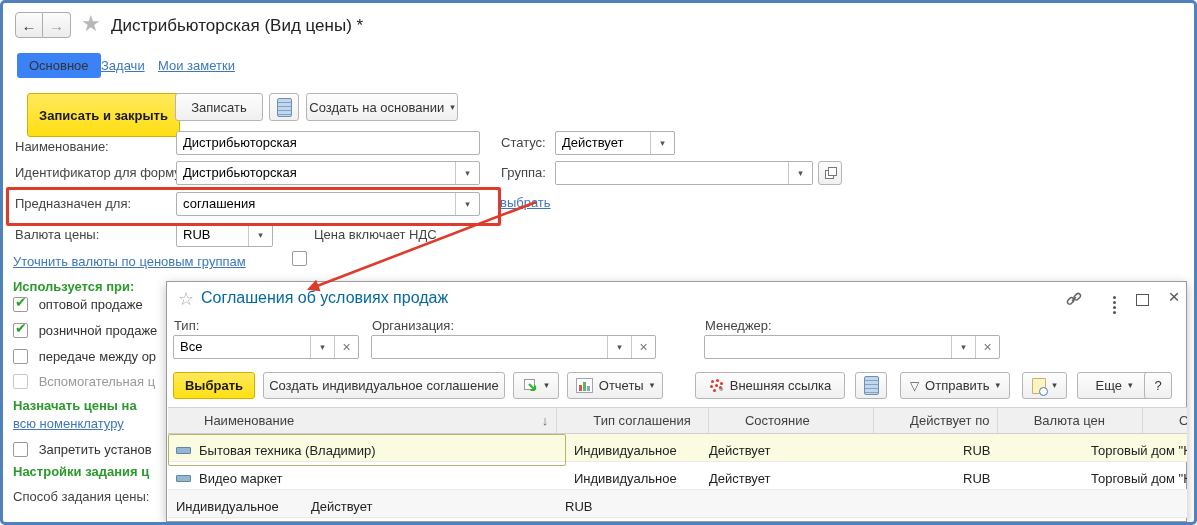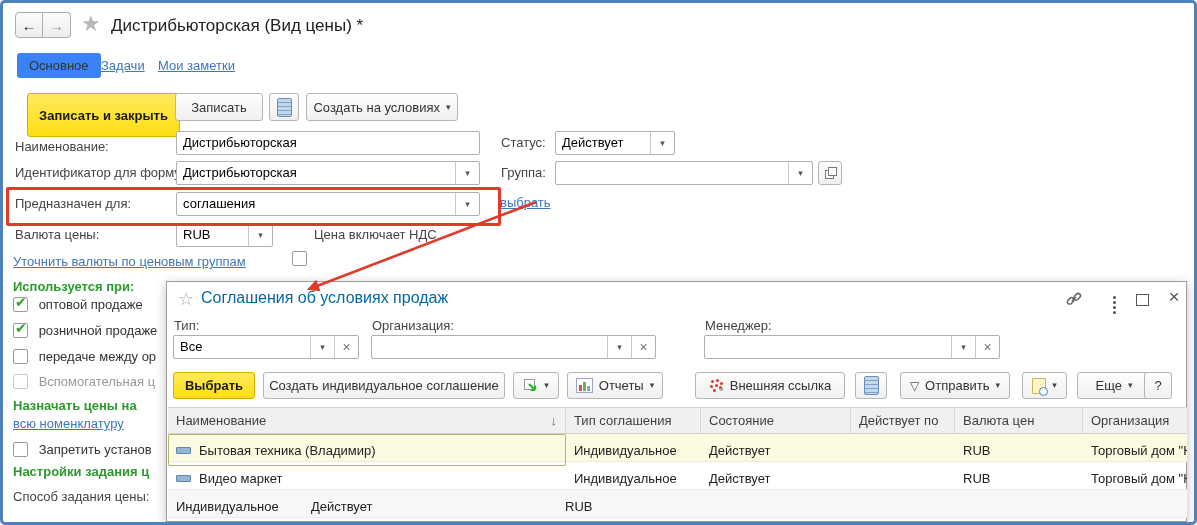--- a/index.html
+++ b/index.html
@@ -27,21 +27,21 @@
   .tab-active{background:#3b82f6;border-radius:3px;padding:5px 12px;color:#333;}
   .stack-ic{width:13px;height:17px;border:1px solid #6c8fb5;border-radius:2px;background:repeating-linear-gradient(180deg,#c3d7ec 0 3px,#7fa3c8 3px 4px);}
   
   .dialog{position:absolute;left:163px;top:278px;width:1021px;height:241px;background:#fff;border:1px solid #9c9c9c;box-shadow:0 3px 10px rgba(0,0,0,.25);z-index:5;box-sizing:border-box;}
   .dlg-title{position:absolute;left:34px;top:7px;font-size:16px;color:#0369a1;white-space:nowrap;}
   .wctl{position:absolute;top:8px;width:22px;height:18px;display:flex;align-items:center;justify-content:center;color:#555;}
   .kebab{width:3px;height:3px;border-radius:50%;background:#555;box-shadow:0 5px 0 #555,0 10px 0 #555,0 -5px 0 #555;}
   .maxbox{width:11px;height:10px;border:1.5px solid #555;}
   
   .thead{position:absolute;left:1px;top:125px;width:1019px;height:27px;display:flex;background:#f0f0f0;border-top:1px solid #d2d2d2;border-bottom:1px solid #cfcfcf;box-sizing:border-box;color:#3f3f3f;}
-  .th{line-height:25px;padding:0 8px;border-right:1px solid #d8d8d8;box-sizing:border-box;display:flex;align-items:center;white-space:nowrap;overflow:hidden;}
+  .th{line-height:25px;padding:0 8px;border-right:1px solid #d8d8d8;box-sizing:border-box;display:flex;align-items:center;white-space:nowrap;overflow:hidden;margin-left:28px;}
   .trow{position:absolute;left:1px;width:1019px;height:28px;display:flex;border-bottom:1px solid #ebebeb;box-sizing:border-box;color:#222;}
   .td{line-height:27px;padding:16px 8px;box-sizing:border-box;white-space:nowrap;overflow:hidden;display:flex;align-items:center;gap:8px;}
   .c1{width:398px;}.c2{width:135px;}.c3{width:150px;}.c4{width:104px;}.c5{width:128px;}.c6{flex:1;}
   .trow.sel{background:#fbfbe2;}
   .trow.sel .c1{box-shadow:inset 0 0 0 1px #b5b56e;border-radius:2px;}
   .trow.alt{background:#f7f7f7;}
   .dash-ic{display:inline-block;width:13px;height:5px;background:#94b7d1;border:1px solid #5f87a8;border-radius:1px;flex:none;}
   
   .rep-ic{width:15px;height:13px;border:1px solid #9aa7b8;background:#fff;position:relative;flex:none;}
   .rep-ic i{position:absolute;bottom:1px;width:3px;}
@@ -82,21 +82,21 @@
   <div class="abs lnk" style="left:98px;top:55px;">Задачи</div>
   <div class="abs lnk" style="left:155px;top:55px;">Мои заметки</div>
 
   
   <div class="abs btn btn-yellow" style="left:24px;top:90px;width:153px;height:44px;">Записать и закрыть</div>
   <div class="abs btn" style="left:172px;top:90px;width:88px;height:28px;">Записать</div>
   <div class="abs btn" style="left:266px;top:90px;width:30px;height:28px;">
       <span class="stack-ic"></span>
     </div>
   <div class="abs btn" style="left:303px;top:90px;width:152px;height:28px;">
-    <span>Создать на условиях</span>
+    <span>Создать на основании</span>
     <span class="caret">▾</span>
   </div>
 
   
   <div class="abs lbl" style="left:12px;top:136px;">Наименование:</div>
   <div class="abs inp" style="left:173px;top:128px;width:304px;">
     <div class="val">Дистрибьюторская</div>
   </div>
   <div class="abs lbl" style="left:498px;top:132px;">Статус:</div>
   <div class="abs inp" style="left:552px;top:128px;width:120px;">

